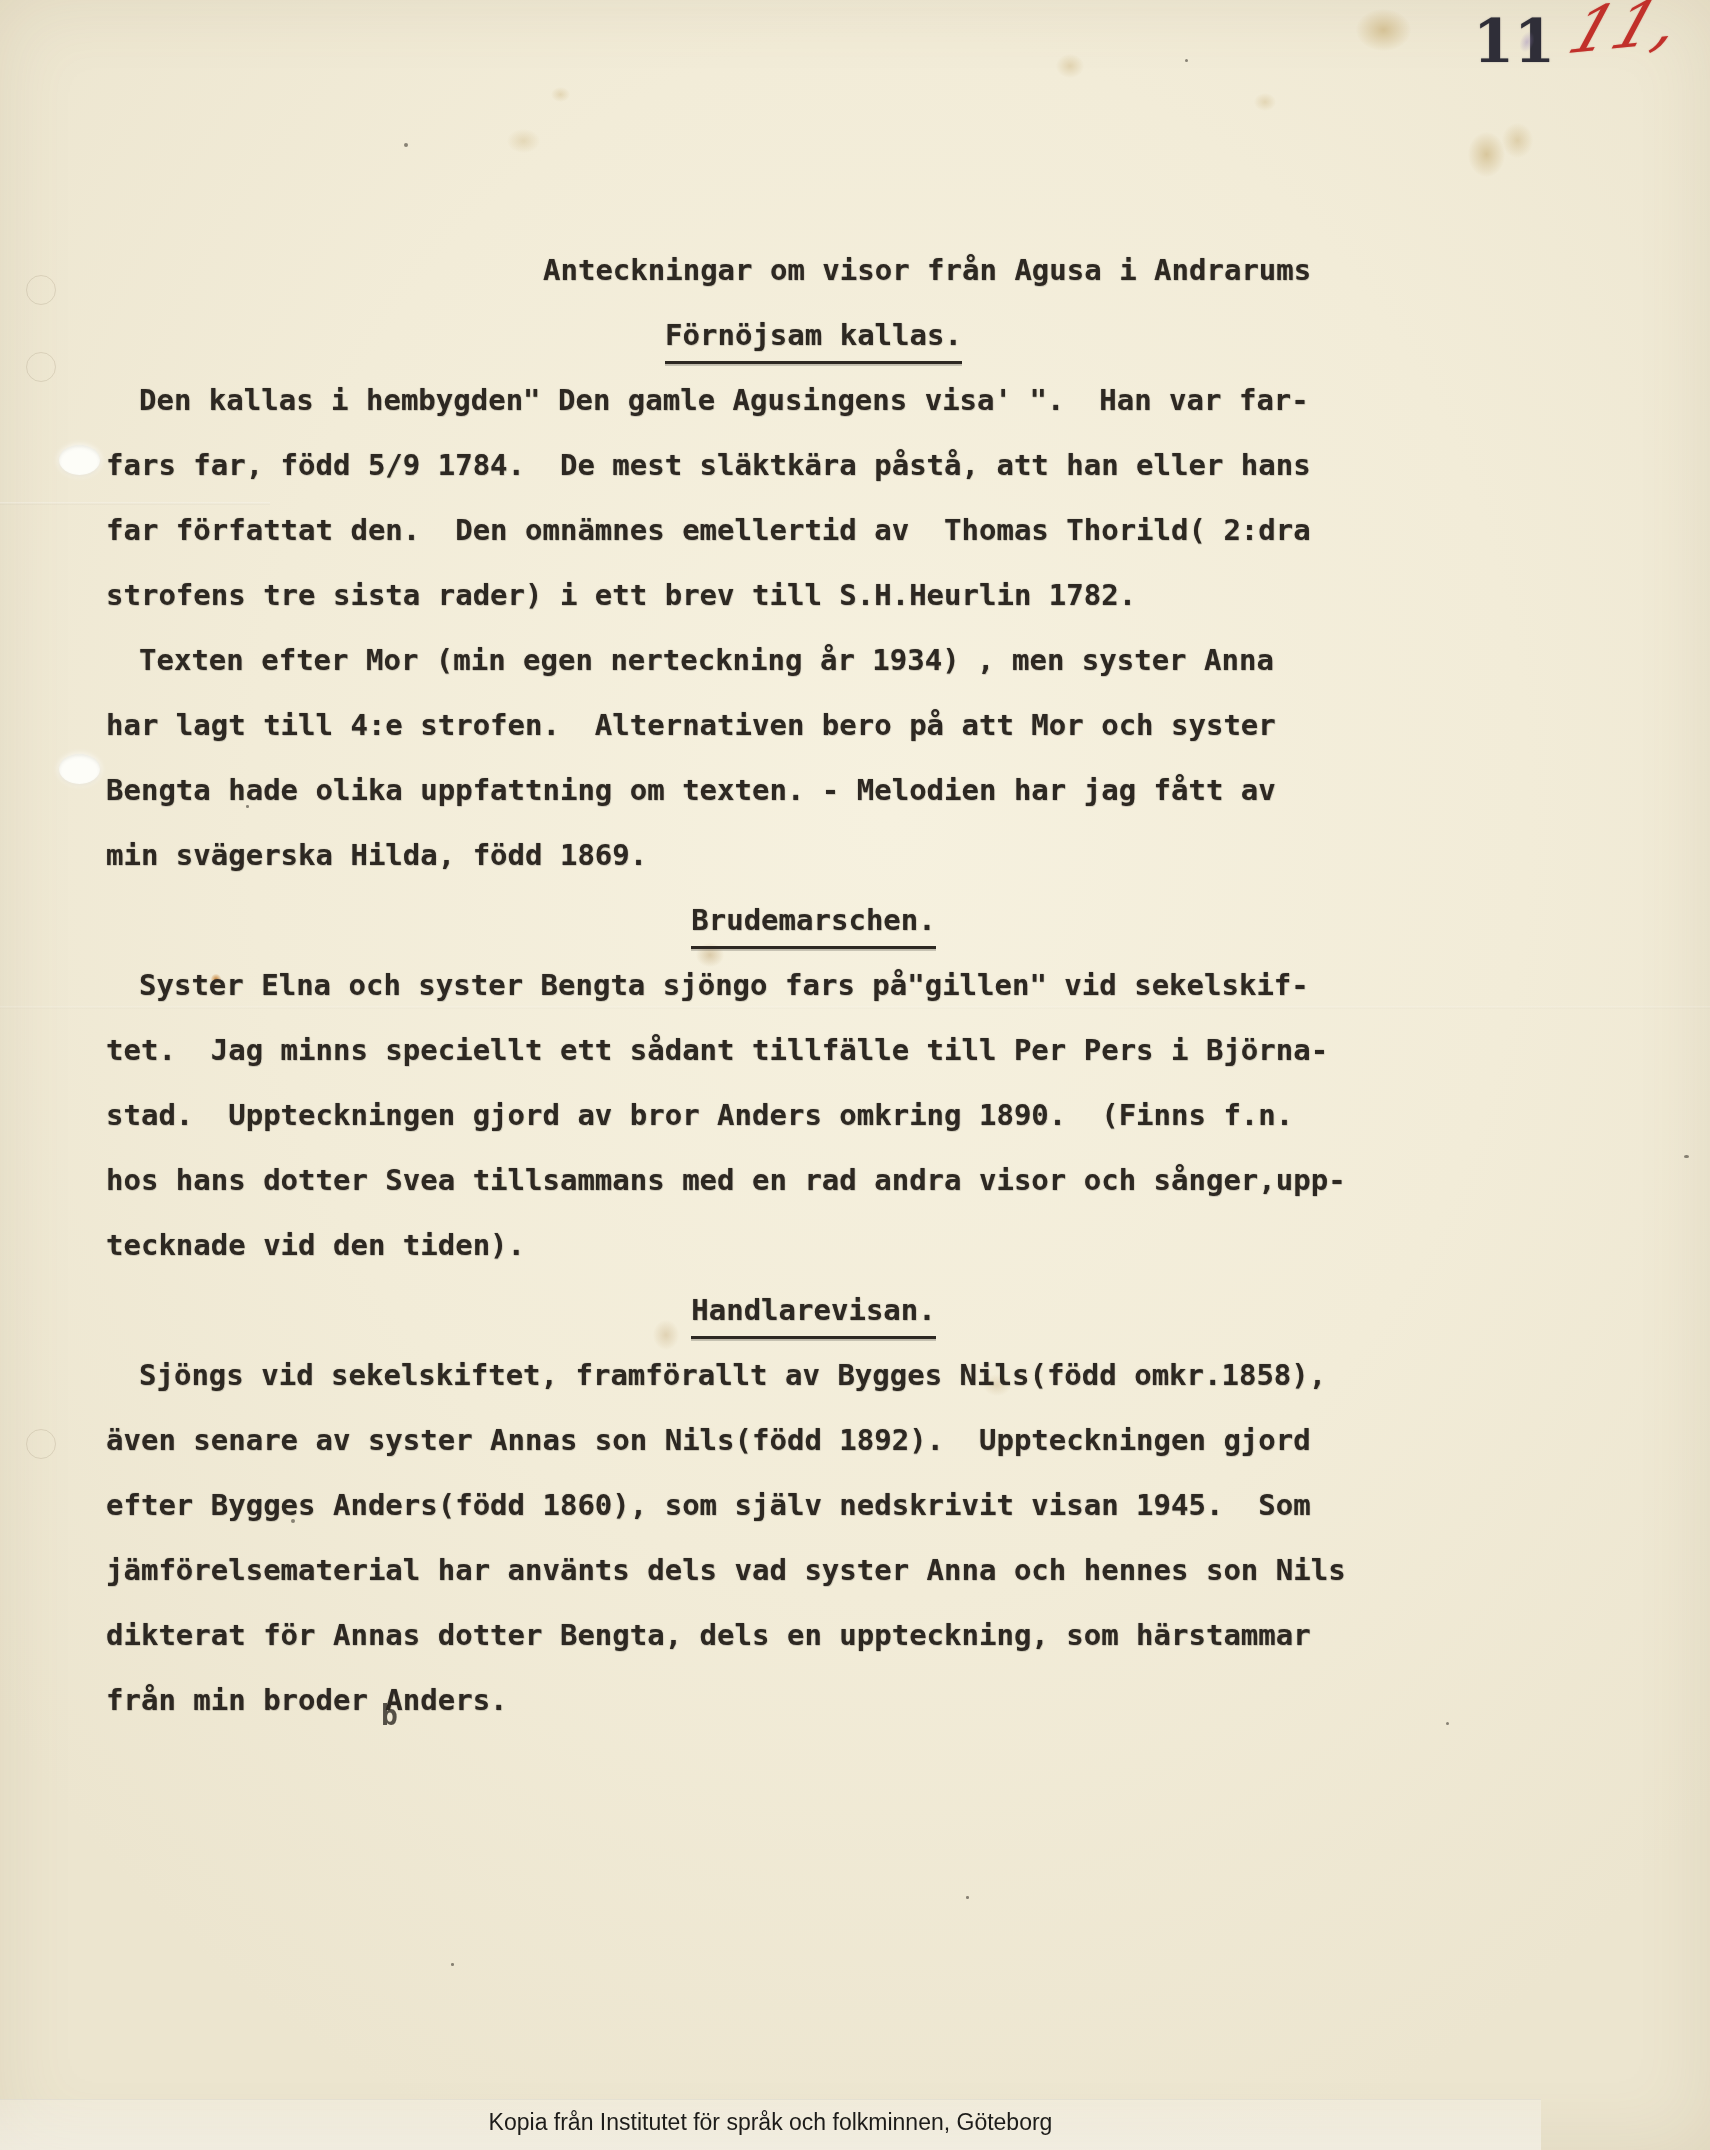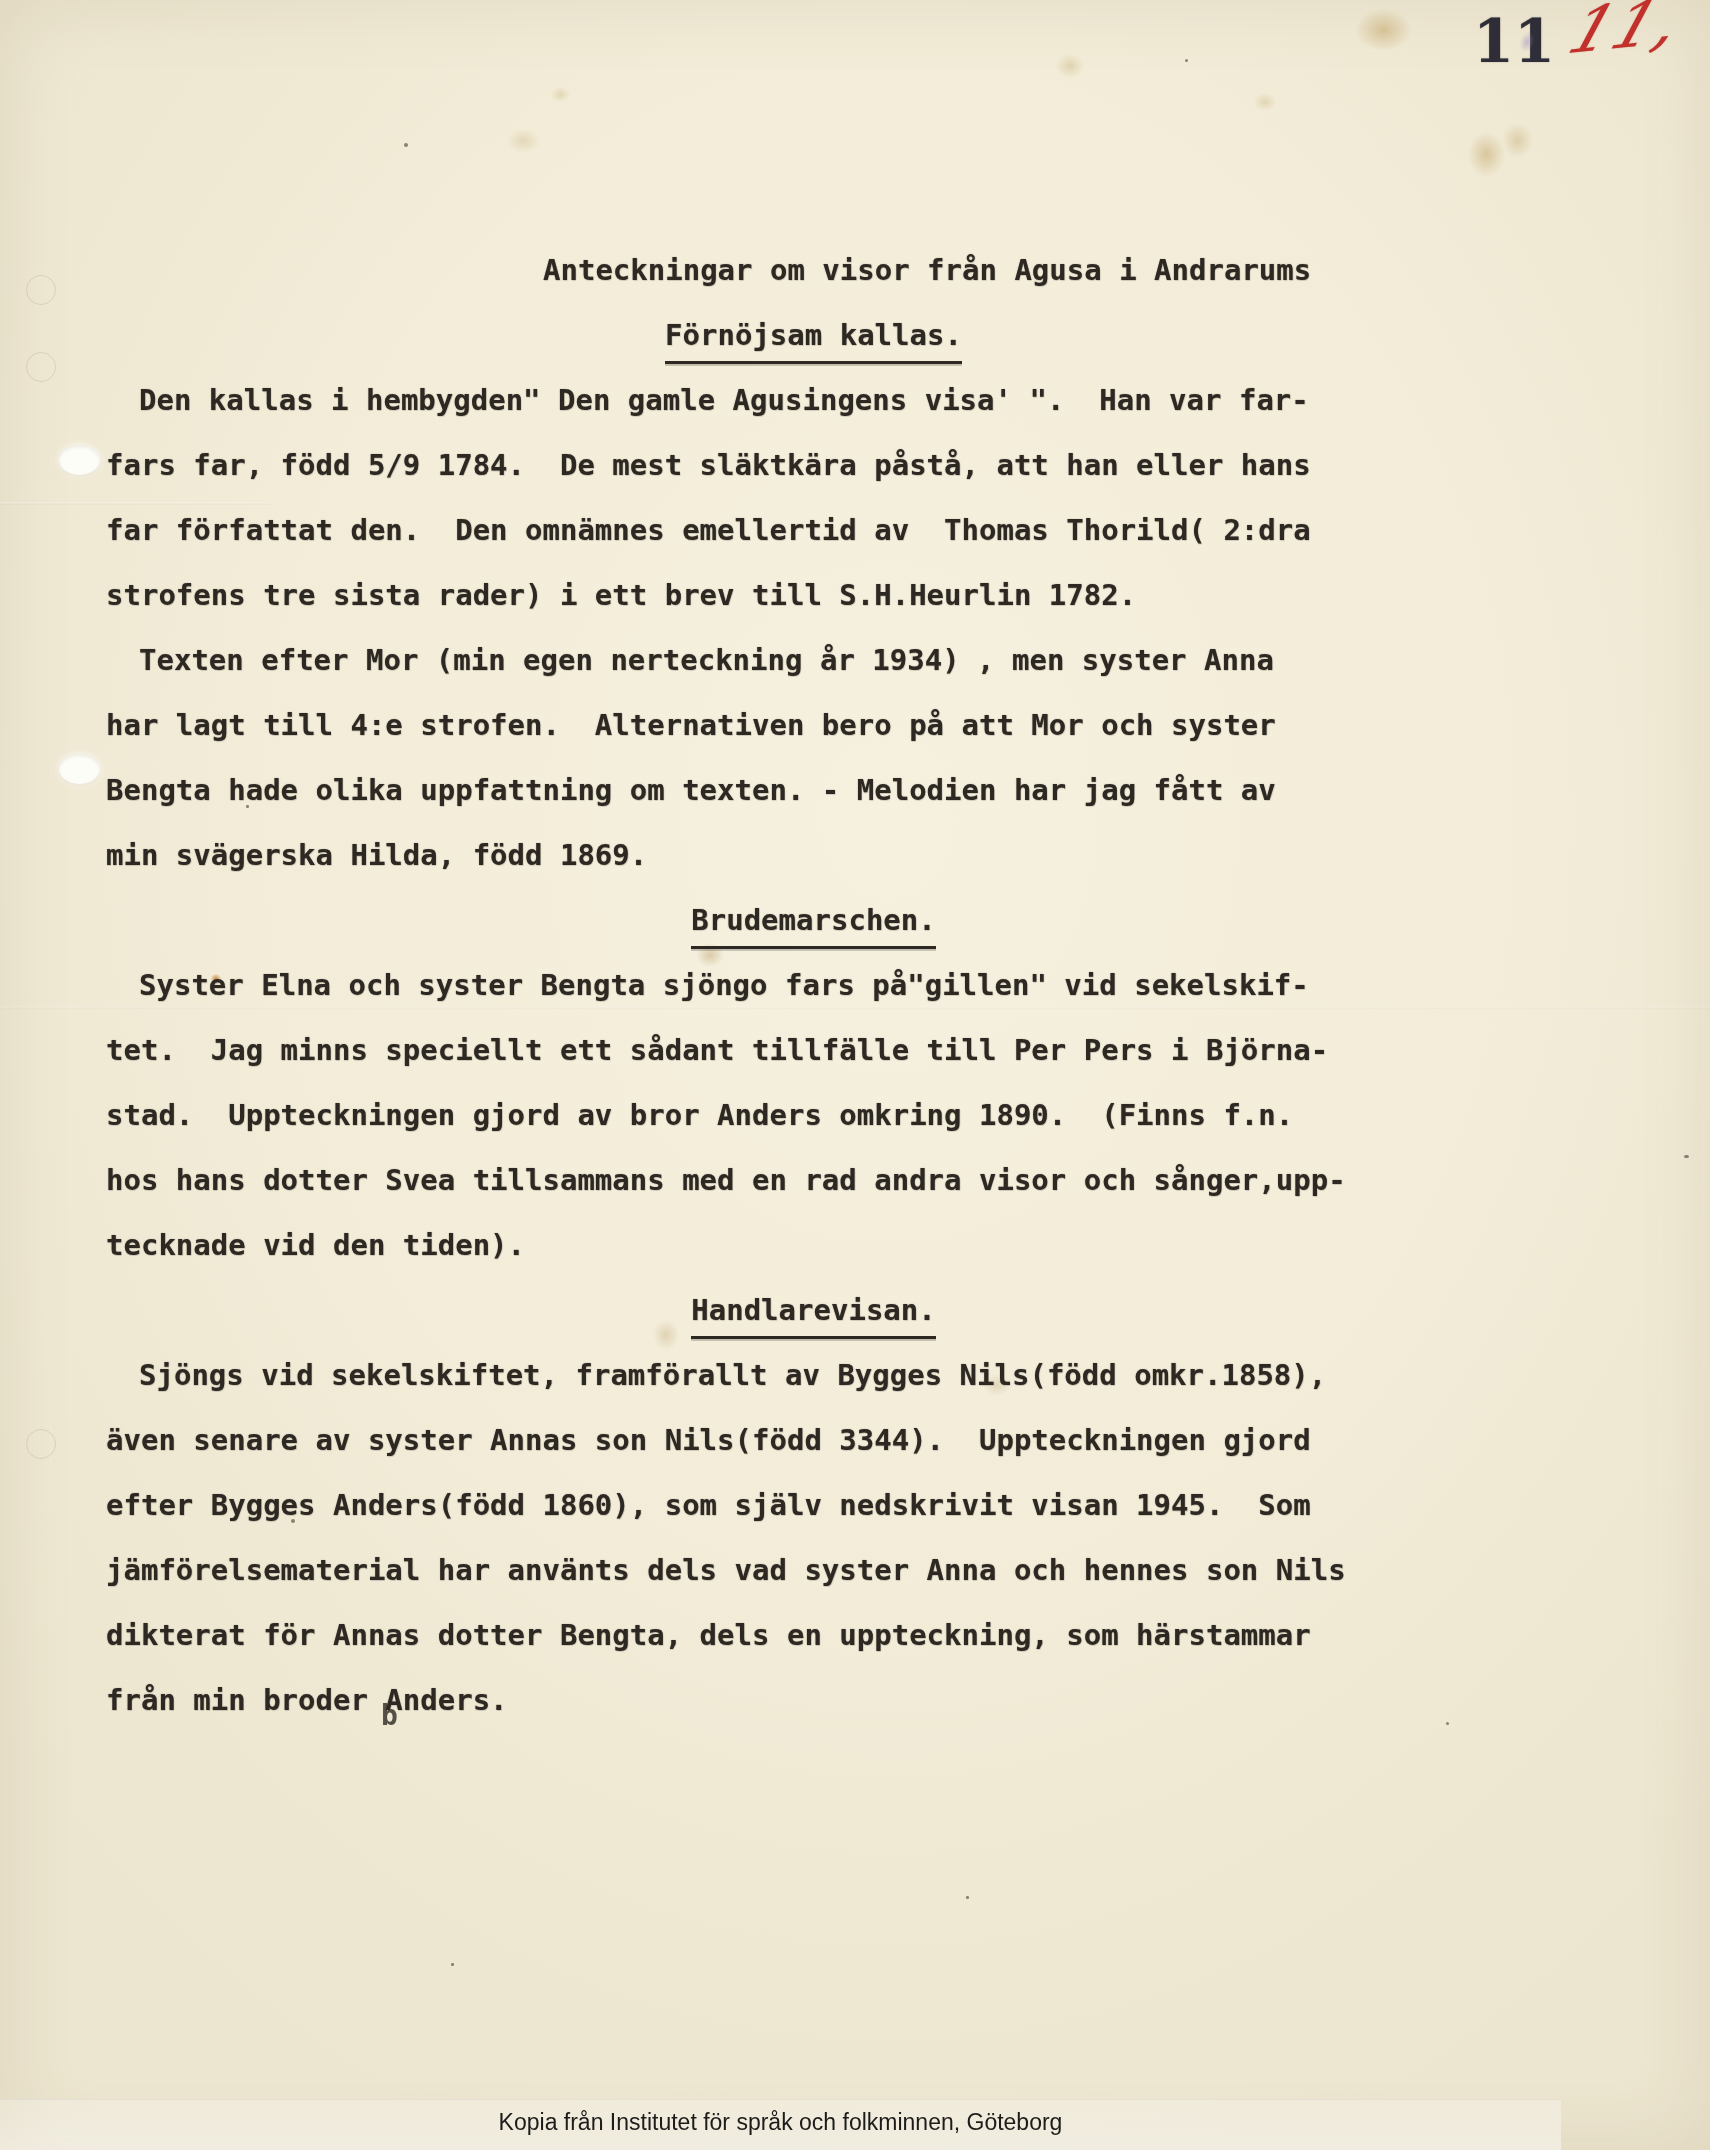--- a/index.html
+++ b/index.html
@@ -97,21 +97,20 @@
   .overstrike{
     position:absolute;left:381px;top:1699px;
     font-size:28px;font-weight:700;color:rgba(45,40,34,.8);
     font-family:"DejaVu Sans Mono",monospace;
   }
   
   .footer{
     position:absolute;left:0;bottom:0;width:1541px;height:51px;
     background:linear-gradient(to bottom, rgba(255,255,255,.25), rgba(255,255,255,.45));
     border-top:0.6px solid rgba(90,80,55,.10);
-    padding-left:20px;
   }
   .footer-text{
     position:absolute;left:0;right:0;top:9px;
     text-align:center;
     font-family:"Liberation Sans","DejaVu Sans",sans-serif;
     font-size:23px;color:#1d1c1a;
   }
 </style>
 </head>
 <body>
@@ -167,21 +166,21 @@
 
     <div class="tline center"><span class="heading">Brudemarschen.</span></div>
     <div class="tline indent">Syster Elna och syster Bengta sjöngo fars på"gillen" vid sekelskif-</div>
     <div class="tline">tet.  Jag minns speciellt ett sådant tillfälle till Per Pers i Björna-</div>
     <div class="tline">stad.  Uppteckningen gjord av bror Anders omkring 1890.  (Finns f.n.</div>
     <div class="tline">hos hans dotter Svea tillsammans med en rad andra visor och sånger,upp-</div>
     <div class="tline">tecknade vid den tiden).</div>
 
     <div class="tline center"><span class="heading">Handlarevisan.</span></div>
     <div class="tline indent">Sjöngs vid sekelskiftet, framförallt av Bygges Nils(född omkr.1858),</div>
-    <div class="tline">även senare av syster Annas son Nils(född 3344).  Uppteckningen gjord</div>
+    <div class="tline">även senare av syster Annas son Nils(född 1892).  Uppteckningen gjord</div>
     <div class="tline">efter Bygges Anders(född 1860), som själv nedskrivit visan 1945.  Som</div>
     <div class="tline">jämförelsematerial har använts dels vad syster Anna och hennes son Nils</div>
     <div class="tline">dikterat för Annas dotter Bengta, dels en uppteckning, som härstammar</div>
     <div class="tline">från min broder Anders.</div>
   </div>
 
   <div class="footer">
     <div class="footer-text">Kopia från Institutet för språk och folkminnen, Göteborg</div>
   </div>
 

